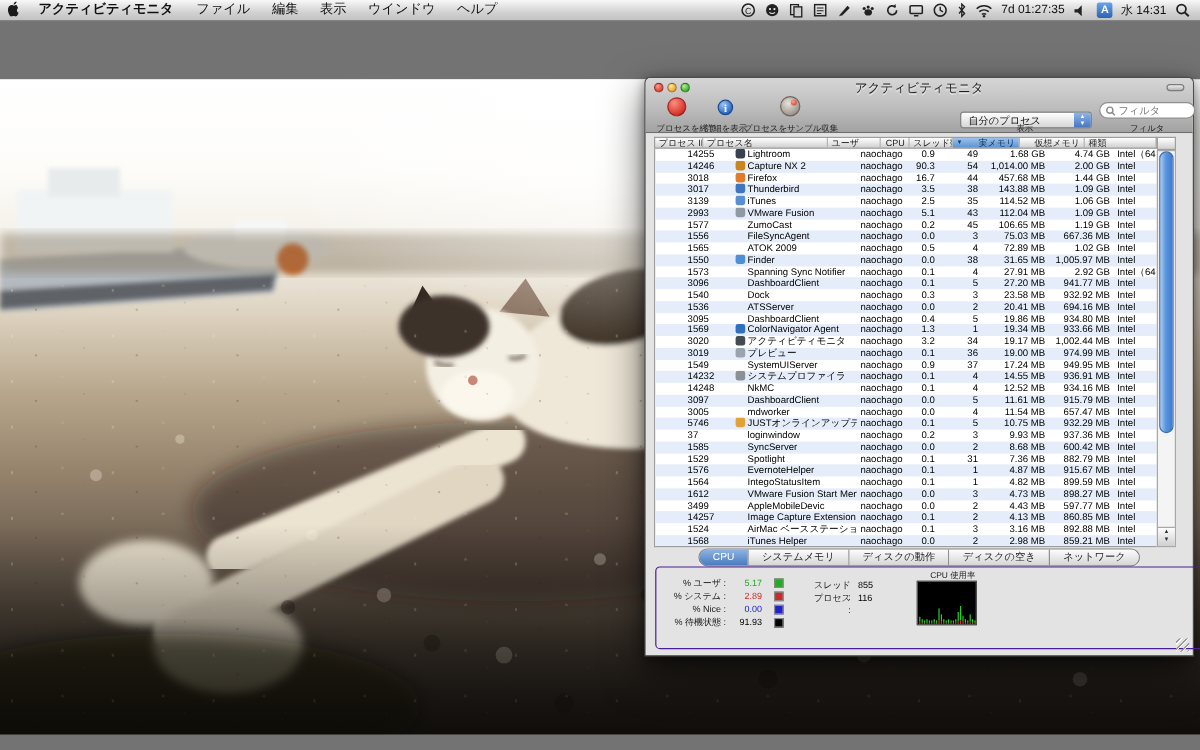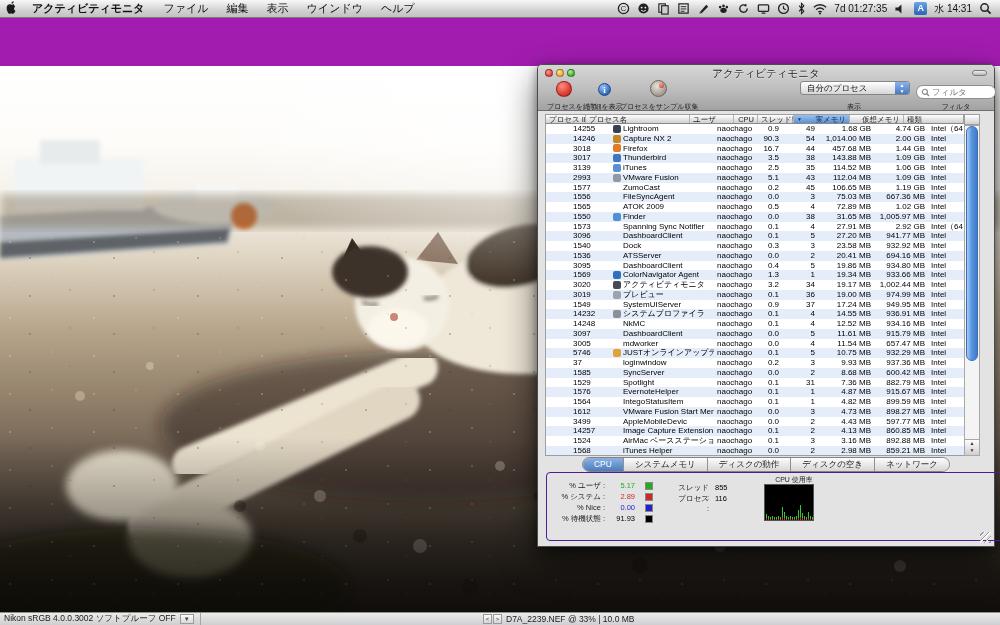--- a/index.html
+++ b/index.html
@@ -1,18 +1,18 @@
 <!DOCTYPE html>
 <html><head>
 <meta charset="utf-8">
 <style>
   * { margin:0; padding:0; box-sizing:border-box; }
   html,body { width:1000px; height:625px; overflow:hidden; }
   body { font-family:"Liberation Sans", sans-serif; }
-  #screen { position:relative; width:1000px; height:625px; background:#a21caf; overflow:hidden; }
+  #screen { position:relative; width:1000px; height:625px; background:#737373; overflow:hidden; }
 
   
   .menubar { position:absolute; top:0; left:0; width:1000px; height:18px;
     background:linear-gradient(#f8f8f8,#d2d2d2 60%,#c2c2c2); border-bottom:1px solid #7a7a7a;
     display:flex; align-items:center; font-size:11px; color:#111; }
   .mb-left { display:flex; align-items:center; gap:0; }
   .apple { width:22px; text-align:center; }
   .mitem { padding:0 9px; line-height:17px; }
   .mitem.app { font-weight:bold; padding:0 10px; }
   .mb-right { margin-left:auto; display:flex; align-items:center; gap:7px; padding-right:8px; font-size:10px; }
@@ -69,21 +69,21 @@
   .icon-quit { position:absolute; left:18px; top:16px; width:16px; height:16px; border-radius:50%;
     background:radial-gradient(circle at 35% 28%, #ff8d80, #d93a30 65%, #a81f18); border:1px solid rgba(100,0,0,.5); }
   .icon-info { position:absolute; left:60px; top:18px; width:13px; height:13px; border-radius:50%;
     background:radial-gradient(circle at 35% 28%, #9cc4f2, #2f6cc0 70%); border:1px solid #1c4a8c;
     color:#fff; font-size:9px; font-weight:bold; text-align:center; line-height:13px; font-family:"Liberation Serif",serif; }
   .icon-sample { position:absolute; left:112px; top:15px; width:17px; height:17px; border-radius:50%;
     background:radial-gradient(circle at 40% 35%, #e8e2d8, #9c948a 75%); border:1px solid #6c655c; }
   .icon-sample::after { content:""; position:absolute; right:2px; top:2px; width:5px; height:5px; border-radius:50%;
     background:radial-gradient(circle at 35% 30%, #ff9d8d, #c23428); }
 
-  .popup { position:absolute; left:262px; top:16px; width:110px; height:14px; border:1px solid #858585; border-radius:3px;
+  .popup { position:absolute; left:262px; top:28px; width:110px; height:14px; border:1px solid #858585; border-radius:3px;
     background:linear-gradient(#ffffff,#d6d6d6); font-size:8.5px; color:#111; line-height:12px; padding-left:6px; }
   .popup .arrows { position:absolute; right:0; top:0; width:14px; height:12px; border-radius:0 2px 2px 0;
     background:linear-gradient(#8cb4e8,#4878c4); color:#fff; font-size:5px; line-height:6px; text-align:center; }
   .search { position:absolute; left:378px; top:20px; width:80px; height:14px; border:1px solid #8f8f8f; border-radius:7px;
     background:#fff; display:flex; align-items:center; padding:0 4px; }
   .search input { border:none; outline:none; width:100%; font-size:8.5px; background:transparent; color:#333;
     font-family:"Liberation Sans",sans-serif; }
   .search svg { flex:none; margin-right:2px; }
 
   
@@ -97,21 +97,21 @@
   .hcell.sorted .tri { font-size:5px; color:#123a6a; }
   .corner { position:absolute; left:426px; top:49px; width:16px; height:11px;
     background:linear-gradient(#ffffff,#d0d0d0); border:1px solid #9e9e9e; }
   .tbody { position:absolute; left:7px; top:59px; width:419px; height:332px; overflow:hidden; background:#fff;
     border-left:1px solid #9e9e9e; border-bottom:1px solid #9e9e9e; }
   .trow { display:grid; grid-template-columns:40px 104px 44px 24px 36px 56px 54px 61px; height:9.76px;
     font-size:8px; color:#000; align-items:center;padding-left:24px; }
   .trow.alt { background:#e4edf9; }
   .tcell { padding:0 3px; overflow:hidden; white-space:nowrap; line-height:9.7px; }
   .c-cpu,.c-th,.c-rm,.c-vm { text-align:right; }
-  .c-name { display:flex; align-items:center; gap:2px; }
+  .c-name { display:flex; align-items:flex-start; gap:2px; }
   .picon { flex:none; width:8px; height:8px; border-radius:2px; display:inline-block; }
   .scrollbar { position:absolute; left:426px; top:60px; width:16px; height:331px; background:#f4f4f4;
     border:1px solid #a8a8a8; }
   .sthumb { position:absolute; left:1px; top:0px; width:12px; height:235px; border-radius:6px;
     background:linear-gradient(90deg,#a8cdf4,#5a96dd 45%,#3f7ace); border:1px solid #3a6db8; }
   .sarrows { position:absolute; left:0; bottom:0; width:14px; height:16px; background:linear-gradient(#fdfdfd,#cfcfcf);
     border-top:1px solid #a8a8a8; font-size:5px; color:#333; text-align:center; line-height:7px; }
 
   
   .tabbar { position:absolute; left:0; top:392px; width:100%; display:flex; justify-content:center; }
@@ -967,24 +967,14 @@
           <div class="gcol">
             <div style="height: 2px; background: rgb(46, 204, 46);"></div>
             <div style="height: 1px; background: rgb(204, 58, 34);"></div>
           </div>
         </div>
     </div>
 
     <div class="grip"></div>
   </div>
 
-  <div class="bottombar">
-    <span class="bb-left">Nikon sRGB 4.0.0.3002 ソフトプルーフ OFF</span>
-    <span class="bb-drop">▼</span>
-    <span class="bb-div"></span>
-    <span class="bb-nav">
-      <span class="bb-btn">&lt;</span>
-      <span class="bb-btn">&gt;</span>
-    </span>
-    <span class="bb-file">D7A_2239.NEF @ 33% | 10.0 MB</span>
-  </div>
 
 </div>
 
 </body></html>

